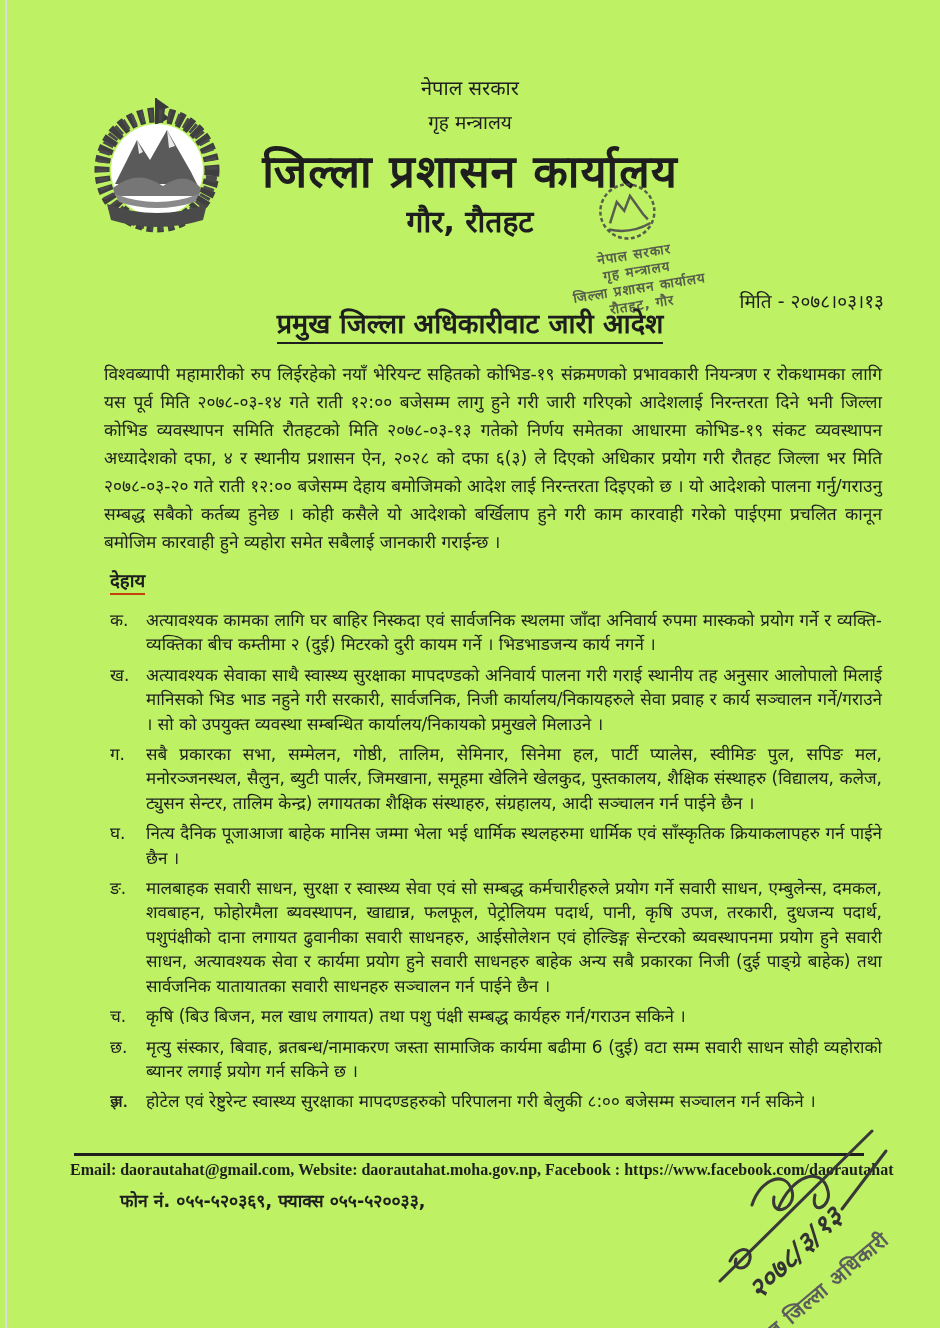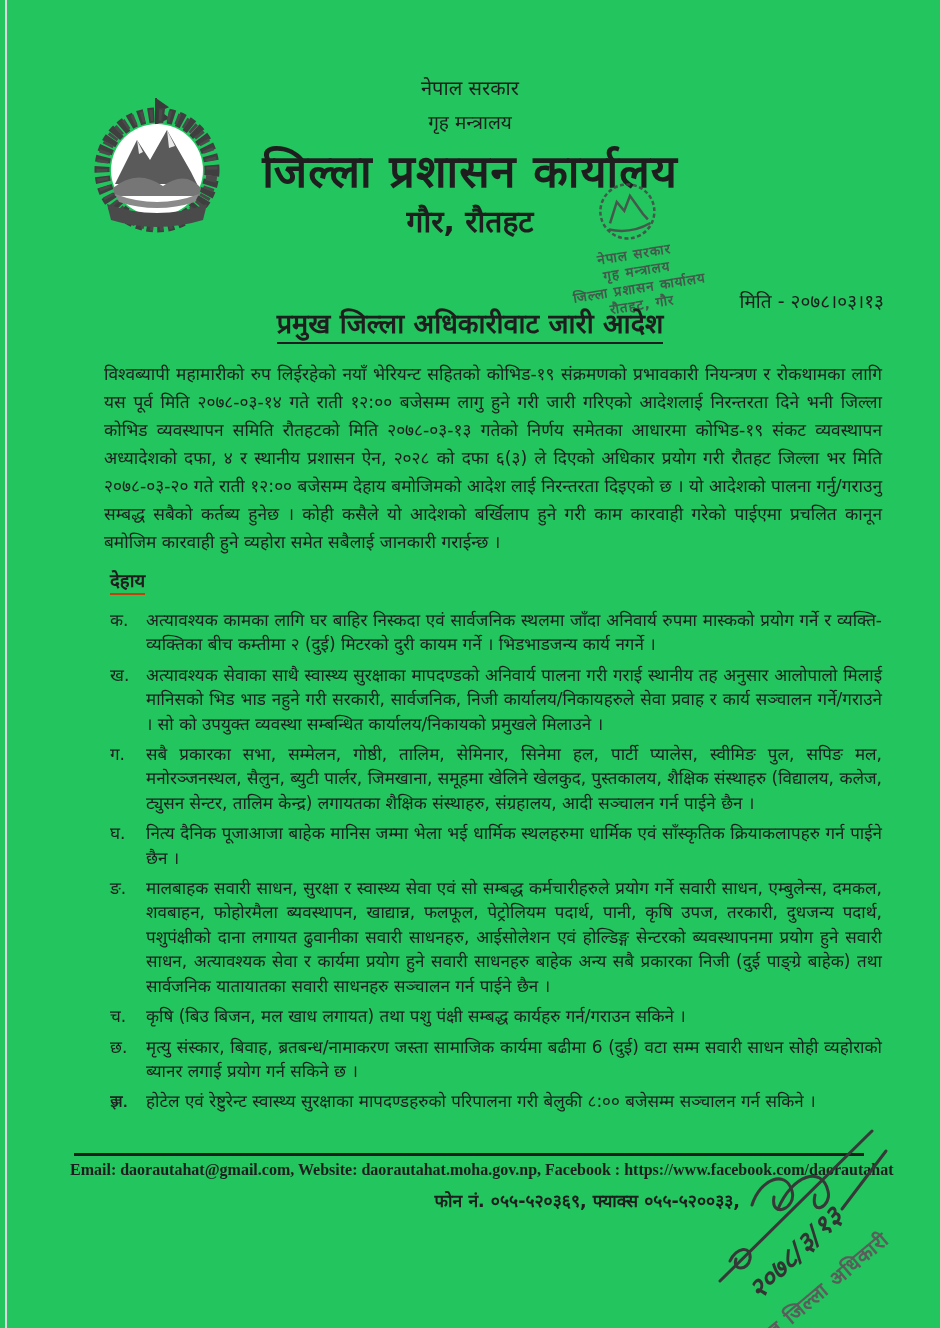--- a/index.html
+++ b/index.html
@@ -1,20 +1,20 @@
 <!DOCTYPE html>
 <html><head>
 <meta charset="utf-8">
 <style>
   html,body{margin:0;padding:0;background:#e9e9e9;}
   .paper{
     position:relative;
     width:940px;height:1328px;
     margin:0 auto;
-    background:#22c55e;
+    background:#bef264;
     font-family:"DejaVu Sans",sans-serif;
     color:#1e1e1e;
     overflow:hidden;
     text-decoration:underline;
   }
   .scan-edge{position:absolute;left:5px;top:0;bottom:0;width:2px;background:#d9dbdf;}
 
   
   .emblem{position:absolute;left:76px;top:96px;width:162px;height:138px;}
   .header{position:absolute;left:0;right:0;top:74px;text-align:center;}
@@ -52,21 +52,21 @@
   .item{position:relative;padding-left:36px;margin-bottom:6px;font-size:17px;line-height:24.4px;text-align:justify;}
   .item-label{position:absolute;left:0;top:0;}
 
   
   .footer-rule{position:absolute;left:74px;right:76px;top:1153px;height:2.5px;background:#1e1e1e;}
   .contact-line{
     position:absolute;left:70px;right:90px;top:1161px;text-align:center;
     font-family:"Liberation Serif",serif;font-weight:bold;font-size:16px;white-space:nowrap;
   }
   .phone-line{
-    position:absolute;left:120px;width:620px;top:1188px;text-align:right;
+    position:absolute;left:120px;width:620px;top:1188px;text-align:left;
     font-size:17.5px;font-weight:bold;
   }
 
   
   .signature{position:absolute;right:0;bottom:0;width:240px;height:215px;}
 </style>
 </head>
 <body>
 
 <div class="paper">

